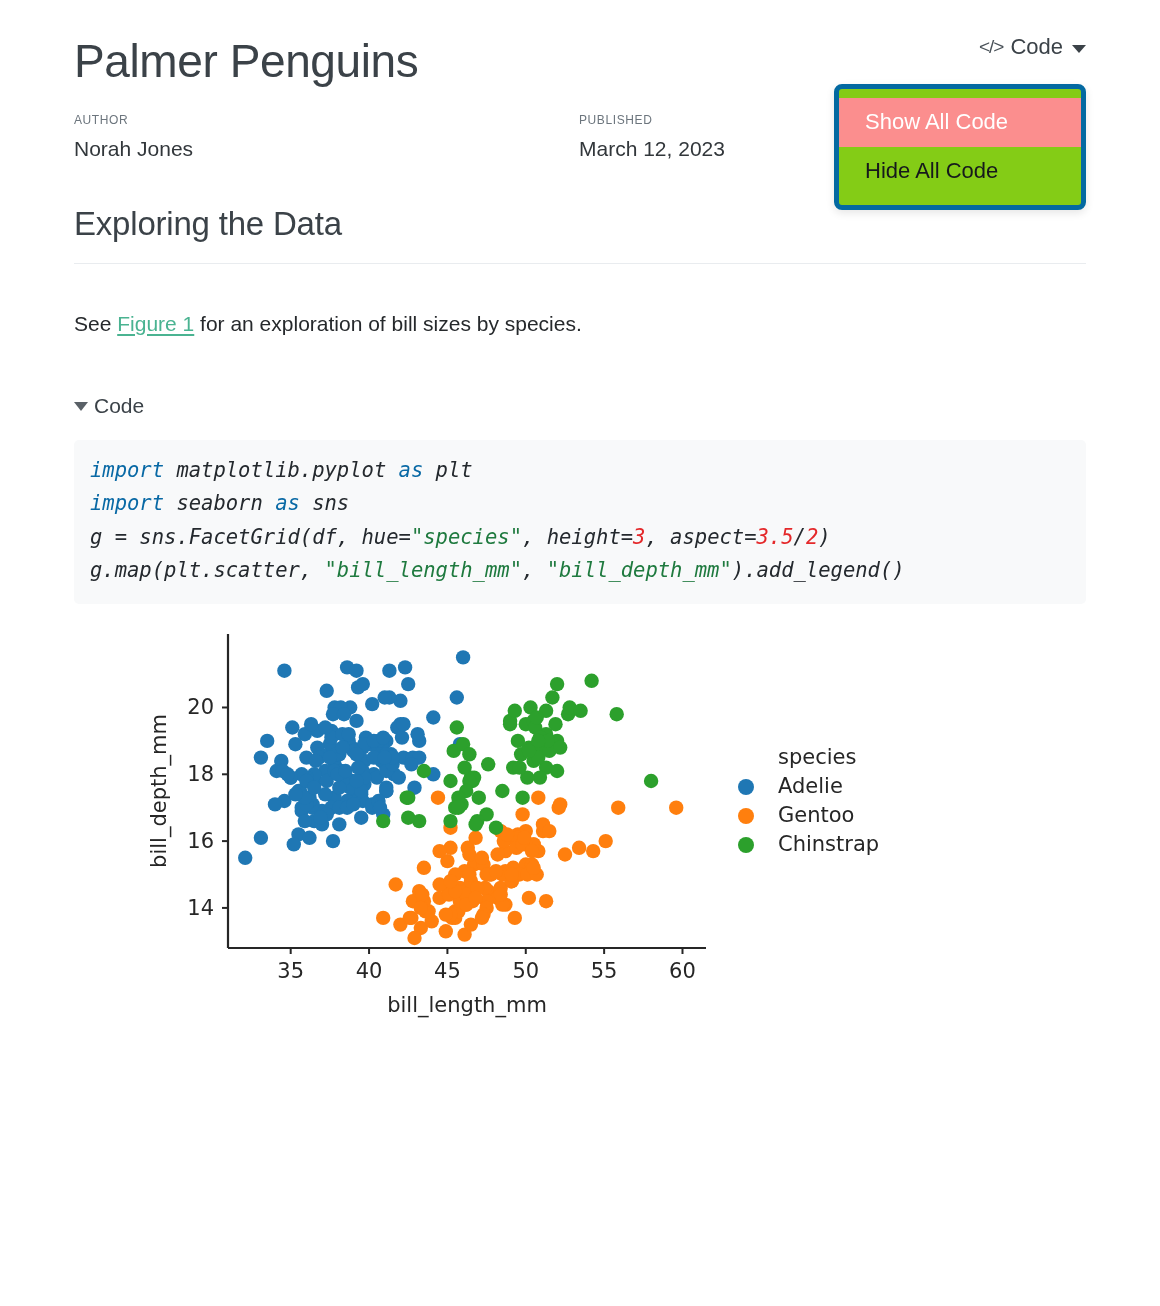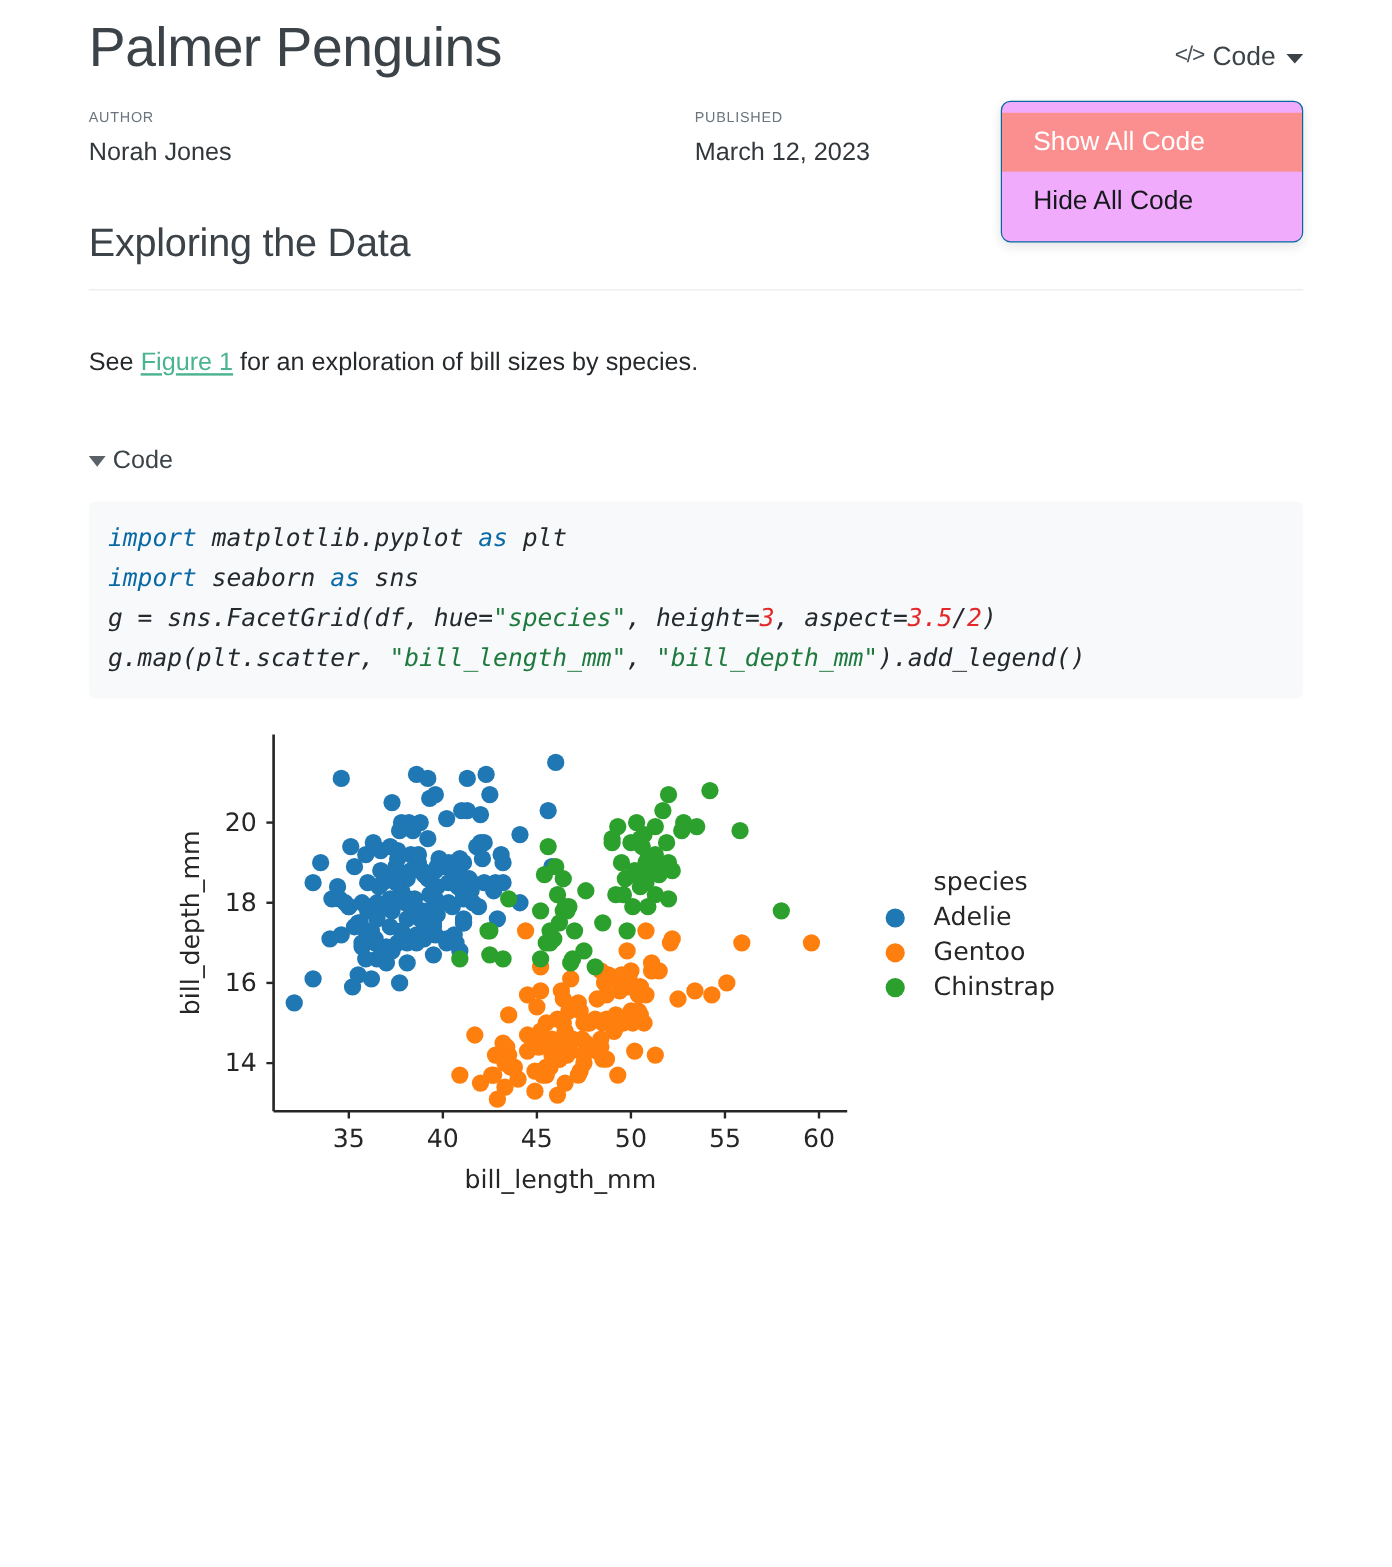--- a/index.html
+++ b/index.html
@@ -22,21 +22,21 @@
     top: 0;
     width: 1012px;
   }
   
   .title {
     font-size: 46px;
     font-weight: 400;
     color: #3b4248;
     letter-spacing: -0.4px;
     margin: 0;
-    padding-top: 12px;
+    padding-top: 34px;
     line-height: 1.2;
   }
   
   .meta-row {
     display: flex;
     margin-top: 22px;
   }
   .meta-block { width: 505px; }
   .meta-label {
     font-size: 12px;
@@ -75,22 +75,22 @@
     border-right: 7px solid transparent;
     border-top: 8px solid #3b4248;
     margin-left: 2px;
     margin-top: 3px;
   }
   .dropdown {
     position: absolute;
     right: 74px;
     top: 84px;
     width: 252px;
-    background: #f0abfc;
-    border: 1px solid #0369a1;
+    background: #84cc16;
+    border: 5px solid #0369a1;
     border-radius: 8px;
     box-shadow: 0 3px 9px rgba(0,0,0,.10);
     padding: 9px 0 9px 0;
     overflow: hidden;
   }
   .dd-item {
     font-size: 22px;
     padding: 8px 0 9px 26px;
     color: #16191c;
     cursor: pointer;

